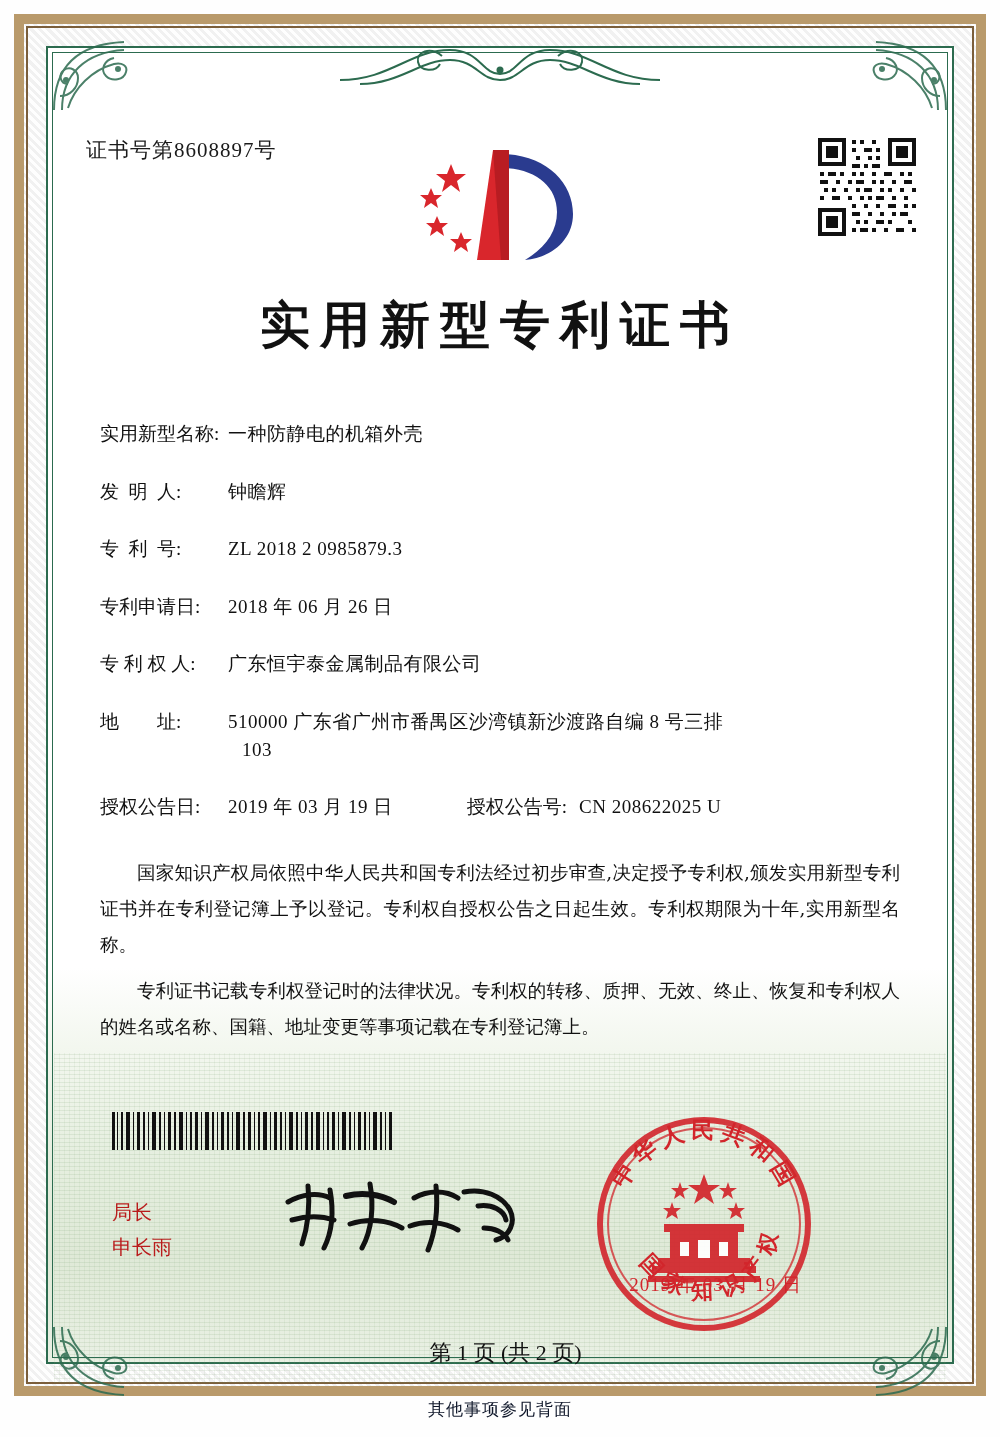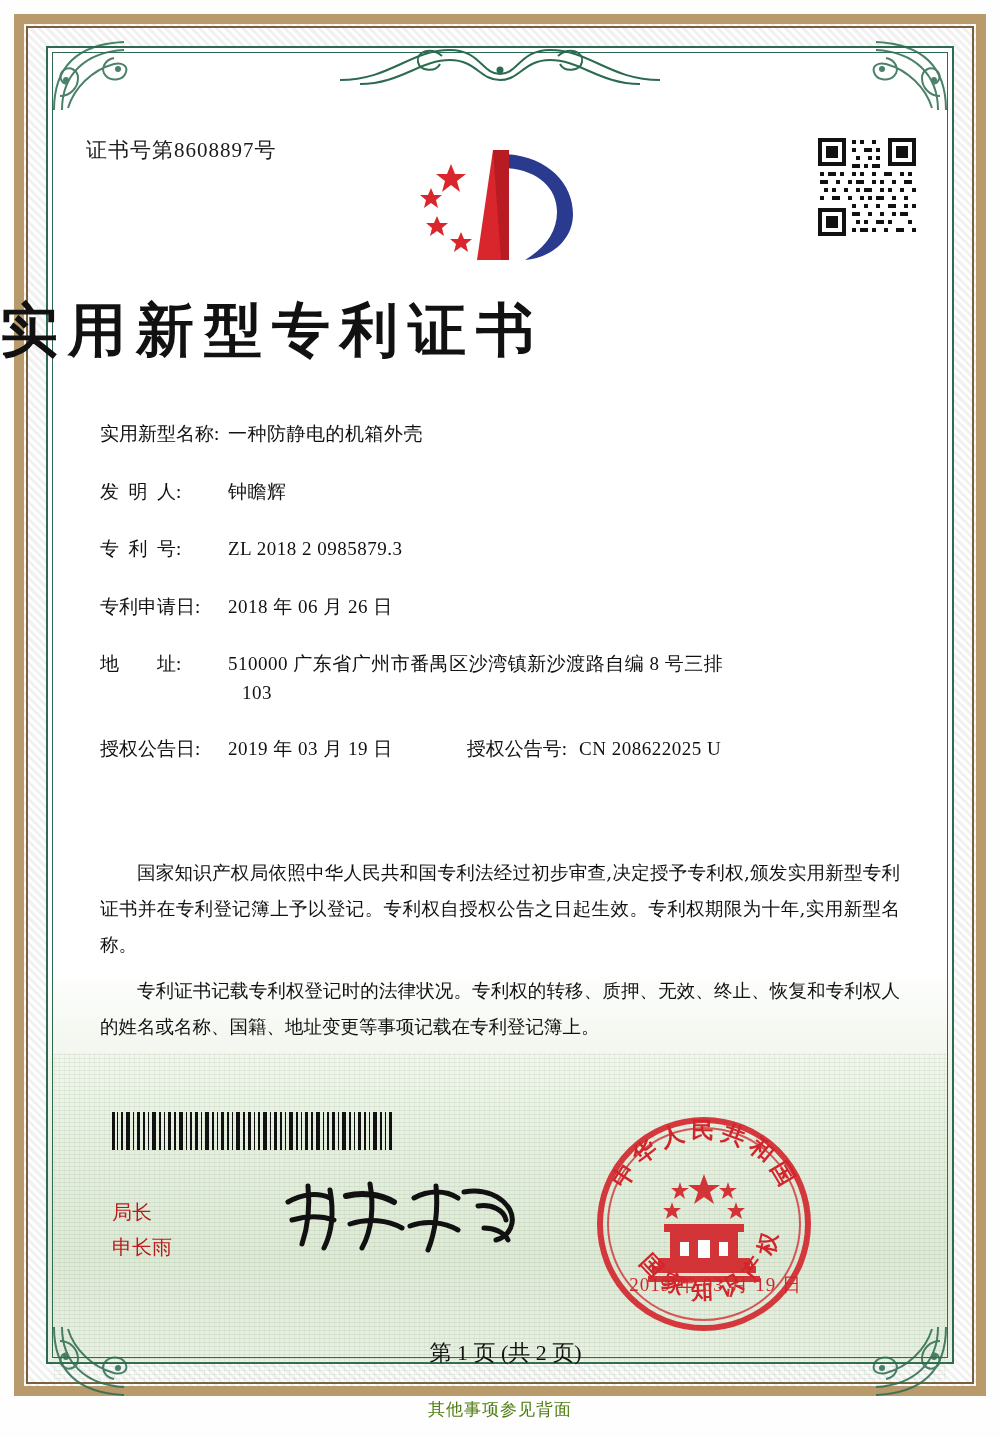--- a/index.html
+++ b/index.html
@@ -121,22 +121,23 @@
     top: 140px;
     transform: translateX(-50%);
     width: 190px; height: 130px;
   }
 
   
   .title {
     position: absolute;
     left: 0; right: 0;
     top: 292px;
+    text-align: center;
     font-family: Liberation Serif, serif;
-    font-size: 58px;
+    font-size: 50px;
     font-weight: bold;
     letter-spacing: 10px;
     color: #111;
   }
 
   
   .fields {
     position: absolute;
     left: 100px;
     top: 420px;
@@ -247,21 +248,21 @@
     font-size: 22px;
     color: #111;
     padding-left: 11px;
   }
   .footnote {
     position: absolute;
     left: 0; right: 0;
     top: 1398px;
     text-align: center;
     font-size: 17px;
-    color: #4d7c0f;
+    color: #0f172a;
     letter-spacing: 1px;
   }
 </style>
 </head>
 <body>
 
 <div class="cert">
 
   <div class="frame-outer"></div>
   <div class="frame-mid"></div>
@@ -451,20 +452,24 @@
     <div class="field">
       <span class="lbl">专  利  号:</span>
       <span class="val">ZL 2018 2 0985879.3</span>
     </div>
 
     <div class="field">
       <span class="lbl">专利申请日:</span>
       <span class="val">2018 年 06 月 26 日</span>
     </div>
 
+    <div class="field">
+      <span class="lbl">专 利 权 人:</span>
+      <span class="val">广东恒宇泰金属制品有限公司</span>
+    </div>
 
     <div class="field">
       <span class="lbl">地        址:</span>
       <span class="val">
         <span>510000 广东省广州市番禺区沙湾镇新沙渡路自编 8 号三排</span>
         <span class="addr2">103</span>
       </span>
     </div>
 
     <div class="row-inline">

